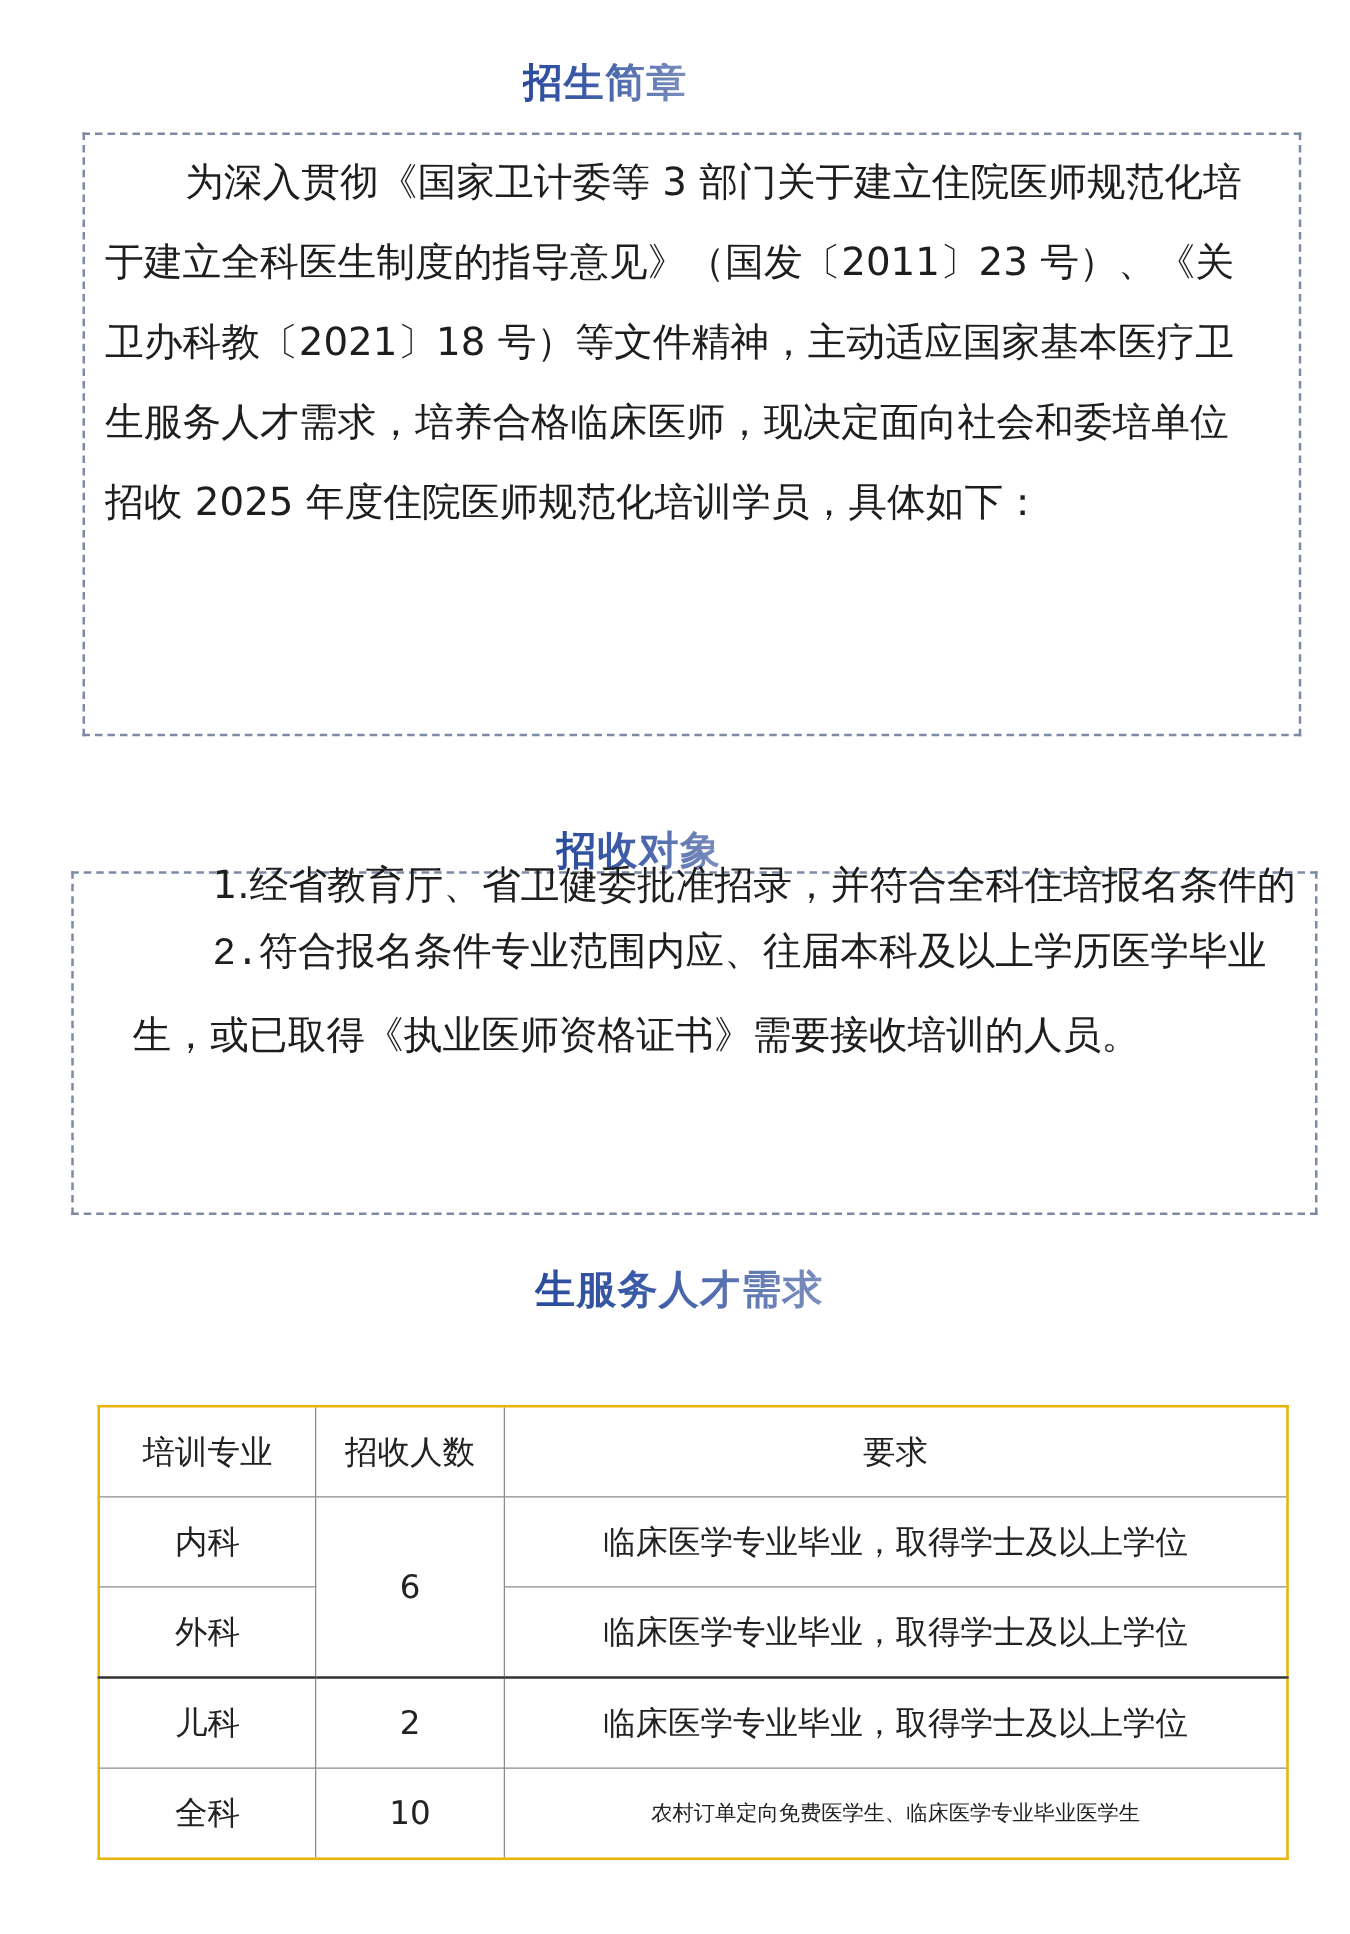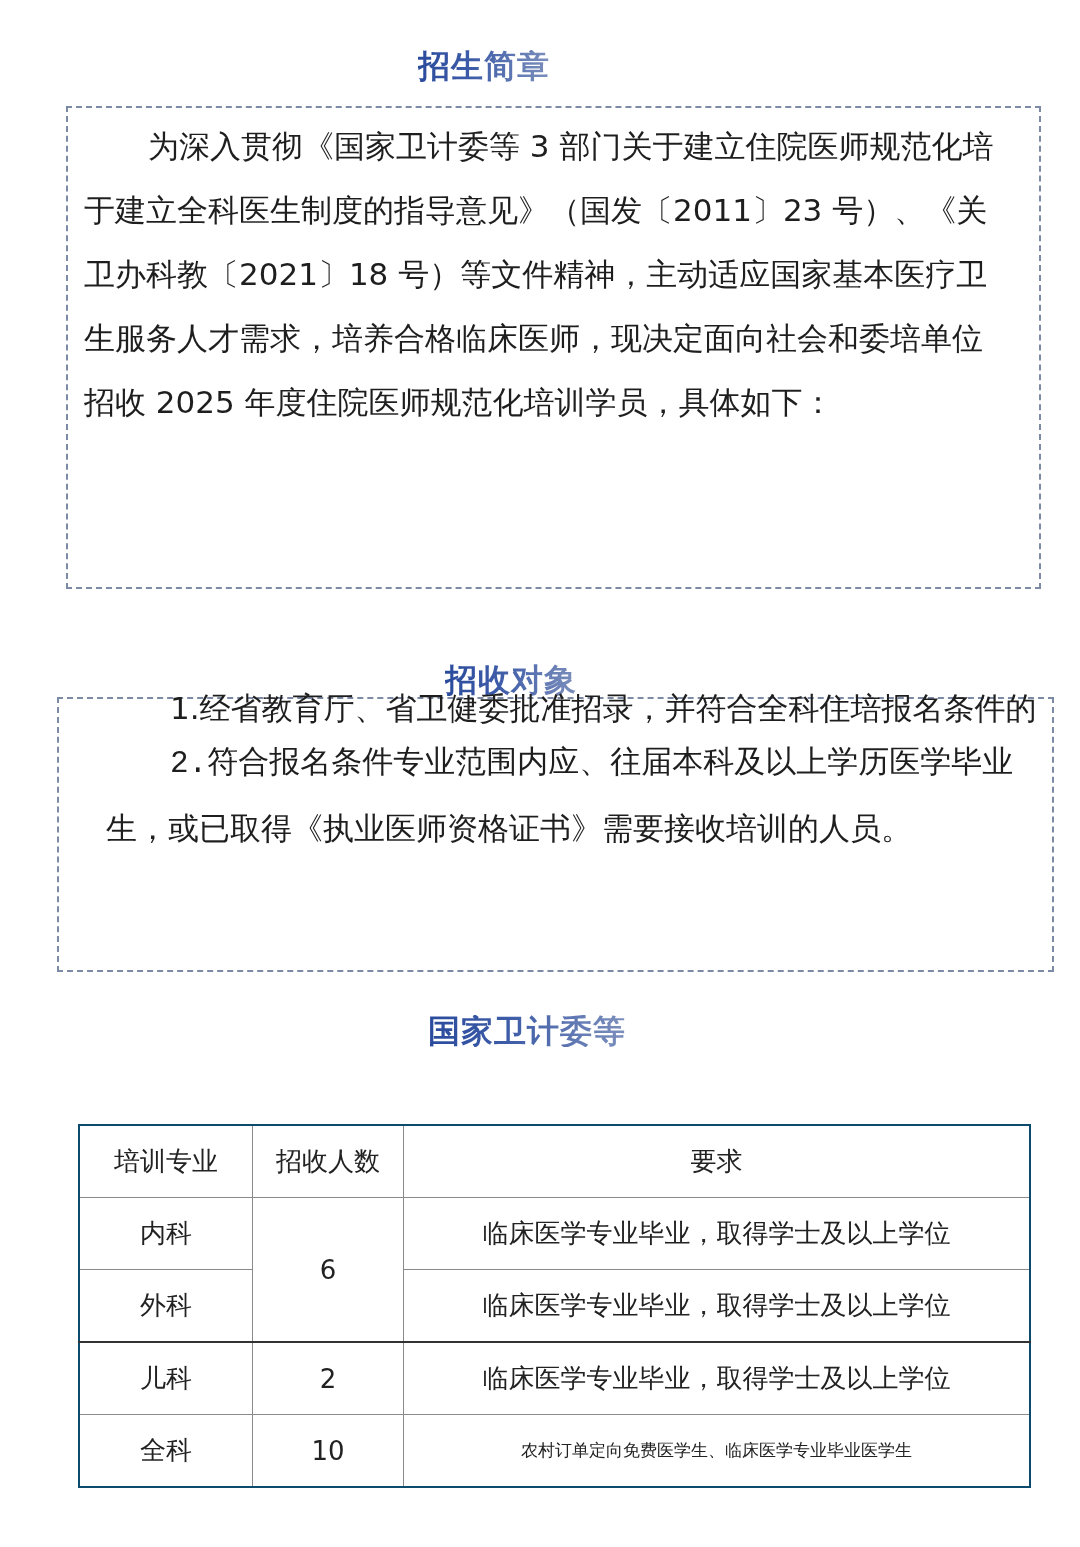--- a/index.html
+++ b/index.html
@@ -58,21 +58,21 @@
       text-align: center;
       vertical-align: middle;
       font-weight: normal;
       height: 71px;
       padding: 0;
     }
     table.plan tr.group-break td {
       border-top: 2px solid #333;
     }
     table.plan {
-      border: 2px solid #0c4a6e;
+      border: 2px solid #eab308;
     }
     .small-cell {
       font-size: 17px;
     }
   </style>
 </head>
 <body>
 
 <div class="section-title" style="left:418px; top:50px;">招生简章</div>
 
@@ -89,21 +89,21 @@
 <div class="section-title" style="left:445px; top:664px;text-decoration:underline;">招收对象</div>
 
 <div class="dash-box" style="left:57px; top:697px; width:997px; height:275px;"></div>
 
 <div class="para" style="left:74px; top:676px; width:965px;margin-left:32px;">
   <span class="line" style="padding-left:64px;">1.经省教育厅、省卫健委批准招录，并符合全科住培报名条件的</span>
   <span class="line" style="padding-left:64px; margin-top:-8px;font-family:Liberation Mono, monospace;">2.符合报名条件专业范围内应、往届本科及以上学历医学毕业</span>
   <span class="line">生，或已取得《执业医师资格证书》需要接收培训的人员。</span>
 </div>
 
-<div class="section-title" style="left:428px; top:1015px;">国家卫计委等</div>
+<div class="section-title" style="left:428px; top:1015px;">生服务人才需求</div>
 
 <table class="plan">
   <colgroup>
     <col style="width:174px;">
     <col style="width:151px;">
     <col style="width:628px;">
   </colgroup>
   <thead>
     <tr>
       <th>培训专业</th>

